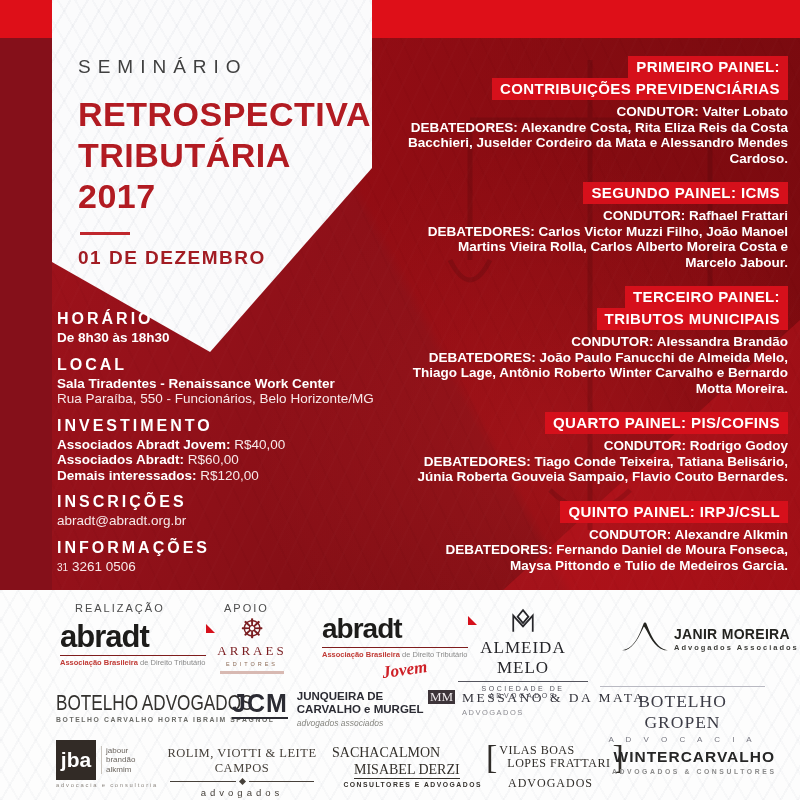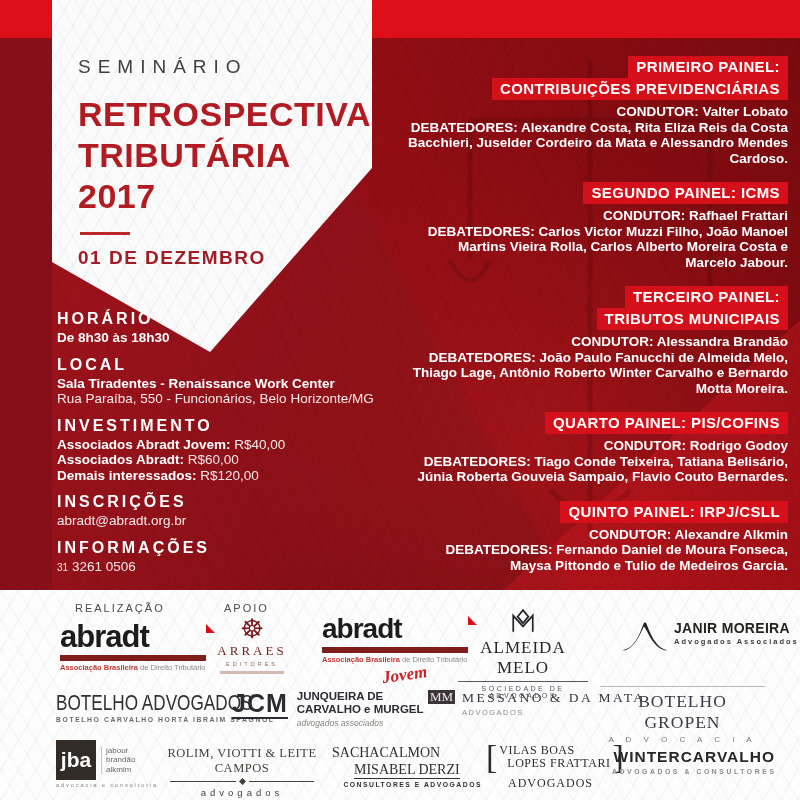--- a/index.html
+++ b/index.html
@@ -51,35 +51,35 @@
   
   .footer{position:absolute;left:0;top:590px;width:800px;height:210px;background:#fdfdfd;z-index:5;}
   .footer-pattern{position:absolute;inset:0;background:
       repeating-linear-gradient(120deg, rgba(120,130,150,.05) 0 2px, transparent 2px 15px),
       repeating-linear-gradient(60deg, rgba(120,130,150,.04) 0 2px, transparent 2px 15px);}
   .flabel{position:absolute;font-size:11px;letter-spacing:2px;color:#4c4c4c;font-weight:400;}
   .logo{position:absolute;color:#2e2e2e;}
   
   .abradt-word{font-weight:800;font-size:31px;line-height:30px;color:#1d1c1a;letter-spacing:-1px;position:relative;display:inline-block;}
   .abradt-dot{position:absolute;right:-9px;top:2px;width:0;height:0;border-left:9px solid transparent;border-bottom:9px solid #d6101b;transform:rotate(90deg);}
-  .abradt-tag{font-size:7.5px;margin-top:3px;color:#8a8a8a;border-top:6px solid #7f1d1d;padding-top:2px;}
+  .abradt-tag{font-size:7.5px;margin-top:3px;color:#8a8a8a;border-top:1px solid #7f1d1d;padding-top:2px;}
   .abradt-tag .red{color:#c03a35;font-weight:700;}
   .jovem{font-family:"Liberation Serif",serif;font-style:italic;font-weight:700;color:#cf2027;font-size:17px;transform:rotate(-8deg);display:inline-block;margin:1px 0 0 60px;}
   
   .arraes{text-align:center;color:#7a1d20;}
   .arraes .wheel{font-size:27px;line-height:26px;}
   .arraes .aname{font-family:"Liberation Serif",serif;font-size:13px;letter-spacing:3px;margin-top:1px;}
   .arraes .asub{font-size:5.5px;letter-spacing:3px;color:#8c6a55;margin-top:2px;}
   .arraes .aurl{width:64px;height:3px;background:#d8b9b2;margin:4px auto 0 auto;}
   
   .amelo{text-align:center;color:#26262a;}
   .amelo .aname{font-family:"Liberation Serif",serif;font-size:17px;letter-spacing:1px;border-bottom:1px solid #55555e;padding-bottom:3px;}
   .amelo .asub{font-size:7px;letter-spacing:2.5px;color:#53535c;margin-top:3px;}
   
-  .janir{display:flex;align-items:flex-start;gap:6px;}
+  .janir{display:flex;align-items:flex-end;gap:6px;}
   .janir .jname{font-weight:700;font-size:14px;color:#23231f;letter-spacing:.3px;}
   .janir .jsub{font-size:7.5px;letter-spacing:2px;color:#3c3c38;font-weight:700;margin-top:1px;}
   
   .botelho .bname{font-size:22px;line-height:22px;color:#33312e;transform:scaleX(.78);transform-origin:left;white-space:nowrap;font-weight:400;}
   .botelho .bsub{font-size:6.8px;letter-spacing:1.6px;color:#6a6a66;font-weight:700;margin-top:2px;}
   
   .jcm{display:flex;gap:9px;align-items:flex-start;}
   .jcm .mono{font-size:25px;font-weight:700;color:#2b2b33;border-bottom:2px solid #2b2b33;line-height:26px;padding-bottom:1px;letter-spacing:1px;}
   .jcm .r1{font-weight:800;font-size:11.5px;line-height:12.5px;color:#2b2b33;}
   .jcm .r2{font-style:italic;font-size:8.5px;color:#85857f;margin-top:3px;}

